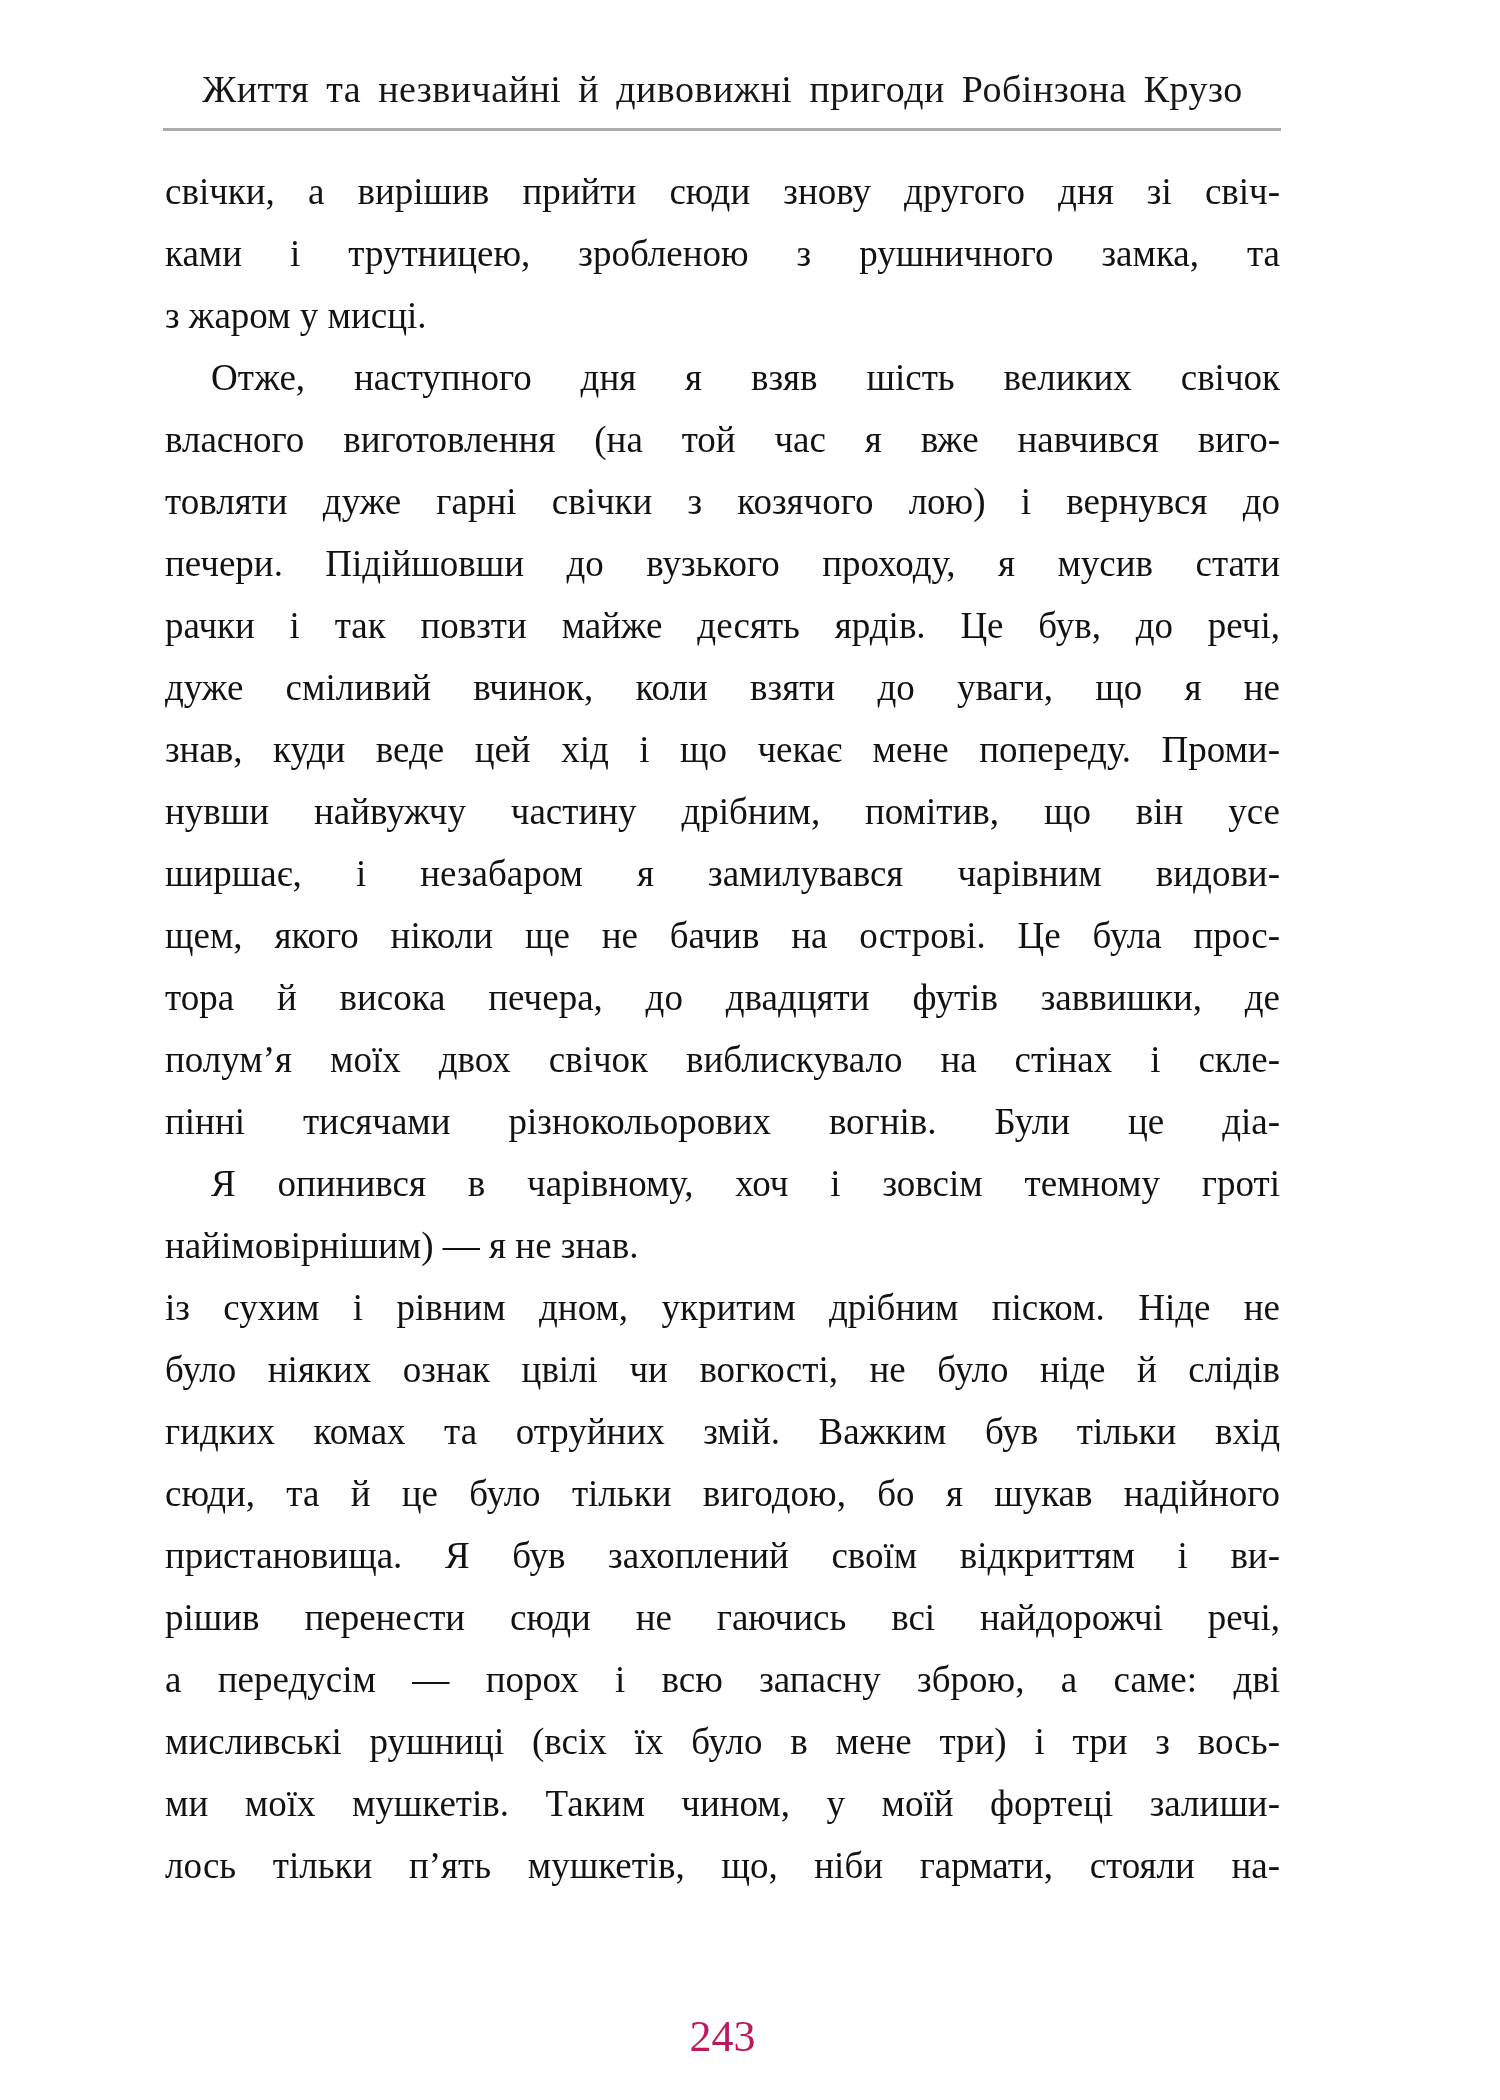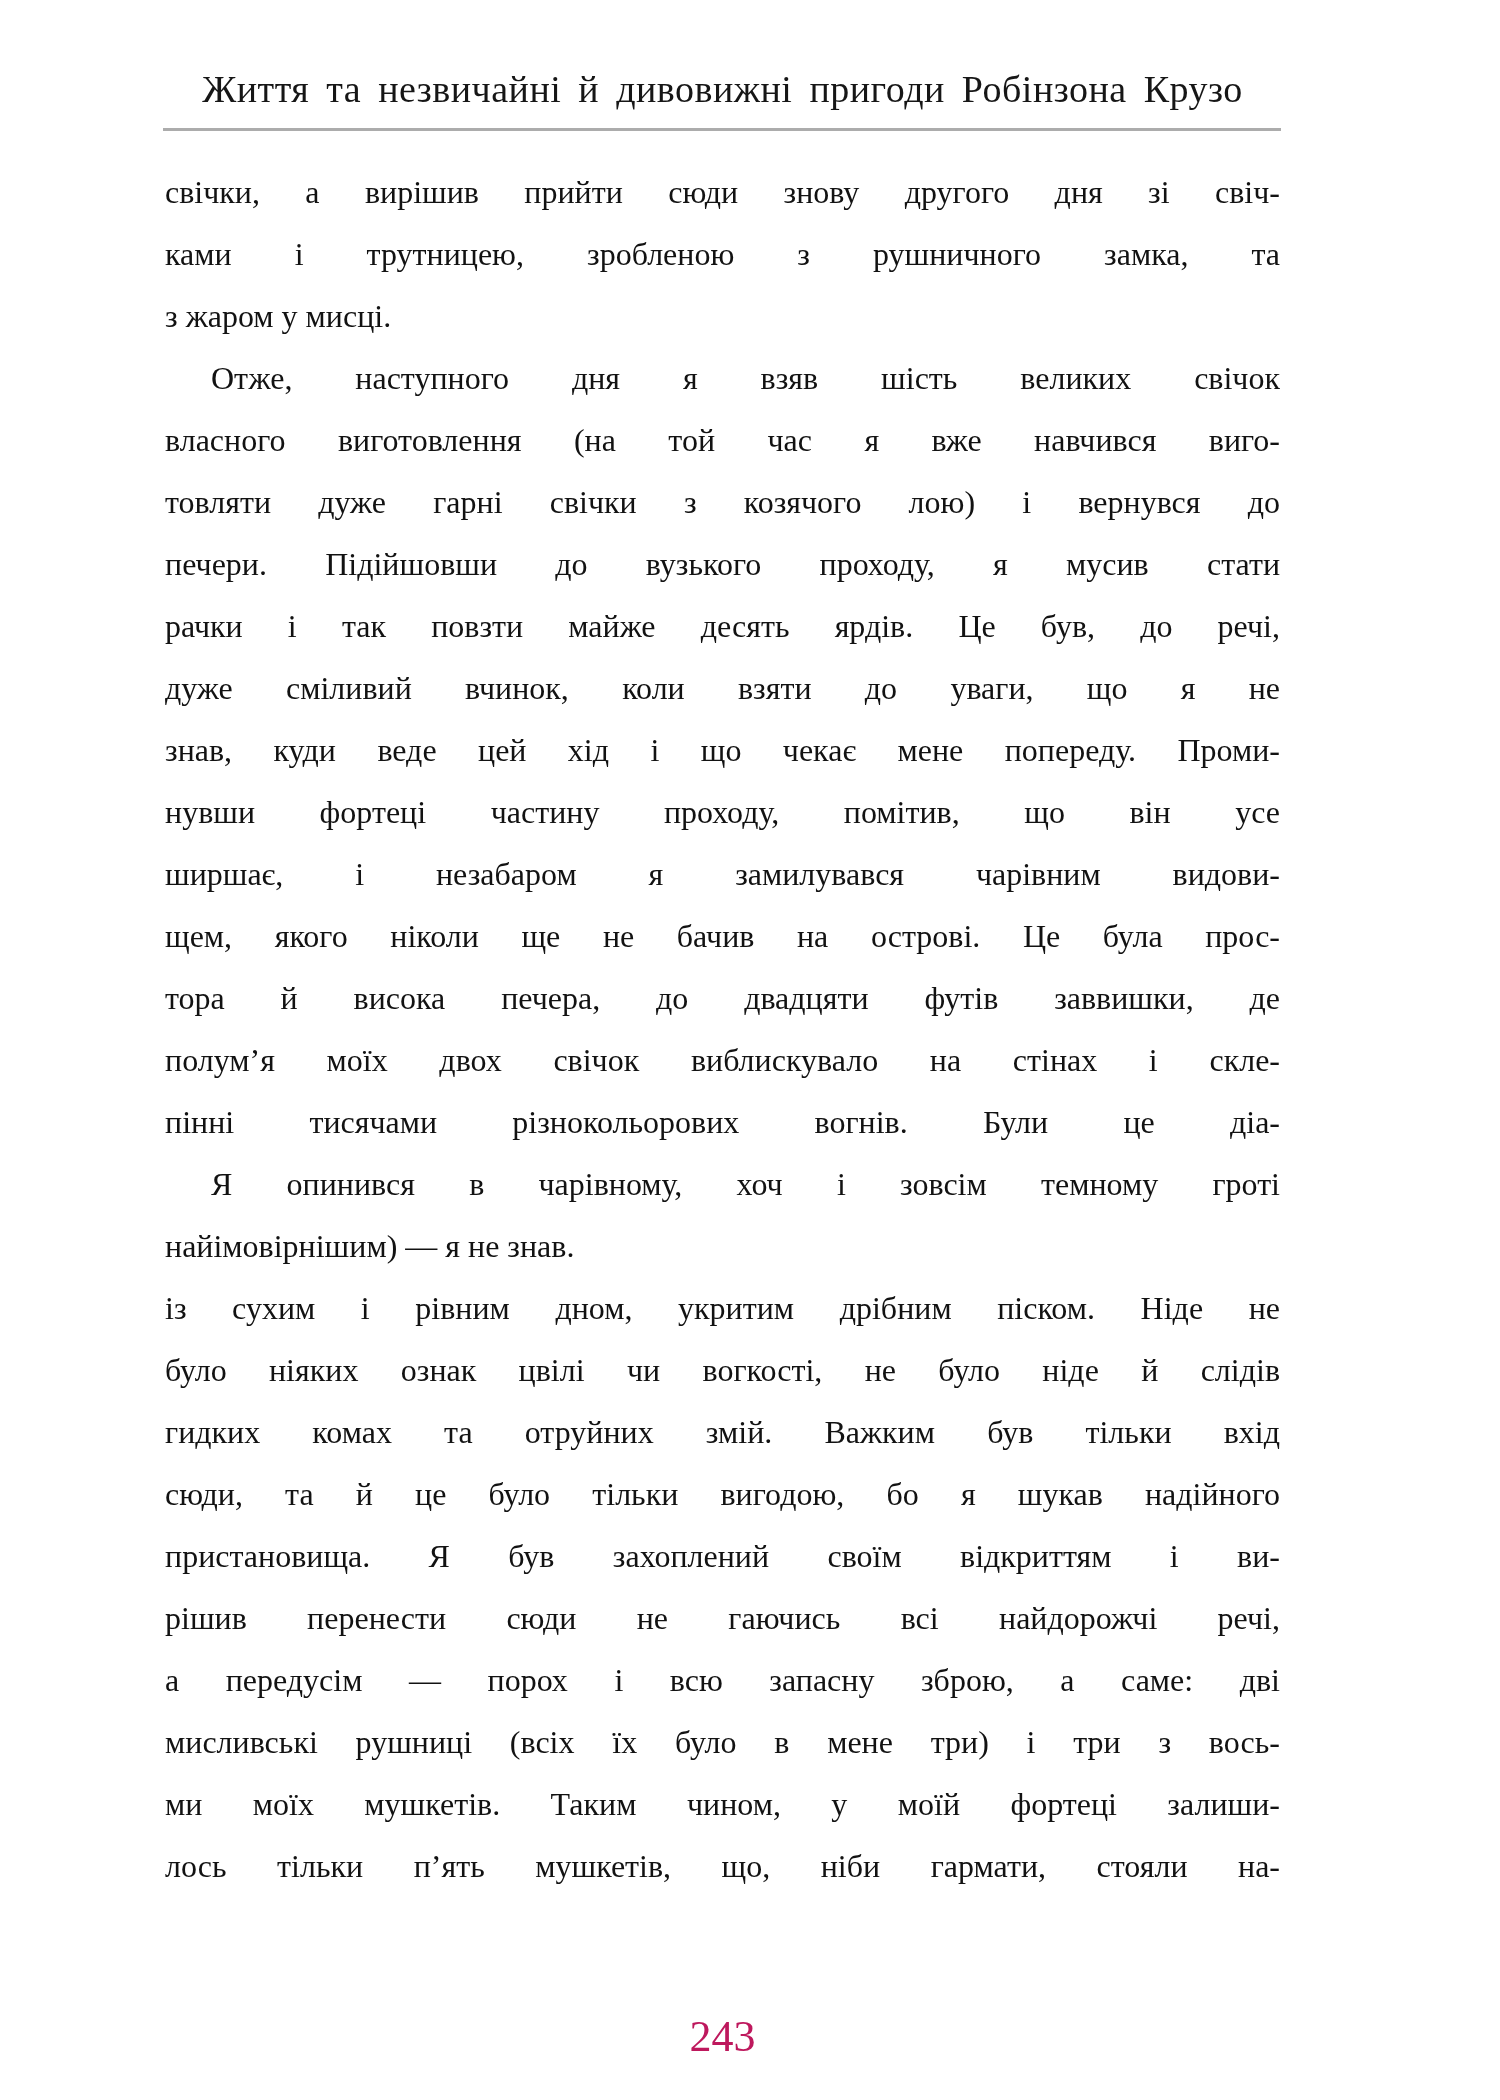--- a/index.html
+++ b/index.html
@@ -35,21 +35,21 @@
     top: 128px;
     width: 1118px;
     height: 3px;
     background: #acacac;
   }
   .body-text {
     position: absolute;
     left: 165px;
     top: 161px;
     width: 1115px;
-    font-size: 32px;
+    font-size: 37px;
     line-height: 62px;
     color: #121212;
   }
   .text-line {
     text-align: justify;
     text-align-last: justify;
     -moz-text-align-last: justify;
     height: 62px;
     overflow: hidden;
   }
@@ -81,21 +81,21 @@
       <div class="text-line">свічки, а вирішив прийти сюди знову другого дня зі свіч-</div>
       <div class="text-line">ками і трутницею, зробленою з рушничного замка, та</div>
       <div class="text-line para-end">з жаром у мисці.</div>
       <div class="text-line first-indent">Отже, наступного дня я взяв шість великих свічок</div>
       <div class="text-line">власного виготовлення (на той час я вже навчився виго-</div>
       <div class="text-line">товляти дуже гарні свічки з козячого лою) і вернувся до</div>
       <div class="text-line">печери. Підійшовши до вузького проходу, я мусив стати</div>
       <div class="text-line">рачки і так повзти майже десять ярдів. Це був, до речі,</div>
       <div class="text-line">дуже сміливий вчинок, коли взяти до уваги, що я не</div>
       <div class="text-line">знав, куди веде цей хід і що чекає мене попереду. Проми-</div>
-      <div class="text-line">нувши фортеці частину проходу, помітив, що він усе</div>
+      <div class="text-line">нувши найвужчу частину дрібним, помітив, що він усе</div>
       <div class="text-line">ширшає, і незабаром я замилувався чарівним видови-</div>
       <div class="text-line">щем, якого ніколи ще не бачив на острові. Це була прос-</div>
       <div class="text-line">тора й висока печера, до двадцяти футів заввишки, де</div>
       <div class="text-line">полум’я моїх двох свічок виблискувало на стінах і скле-</div>
       <div class="text-line">пінні тисячами різнокольорових вогнів. Були це діа-</div>
       <div class="text-line first-indent">Я опинився в чарівному, хоч і зовсім темному гроті</div>
       <div class="text-line para-end">найімовірнішим) — я не знав.</div>
       <div class="text-line">із сухим і рівним дном, укритим дрібним піском. Ніде не</div>
       <div class="text-line">було ніяких ознак цвілі чи вогкості, не було ніде й слідів</div>
       <div class="text-line">гидких комах та отруйних змій. Важким був тільки вхід</div>

